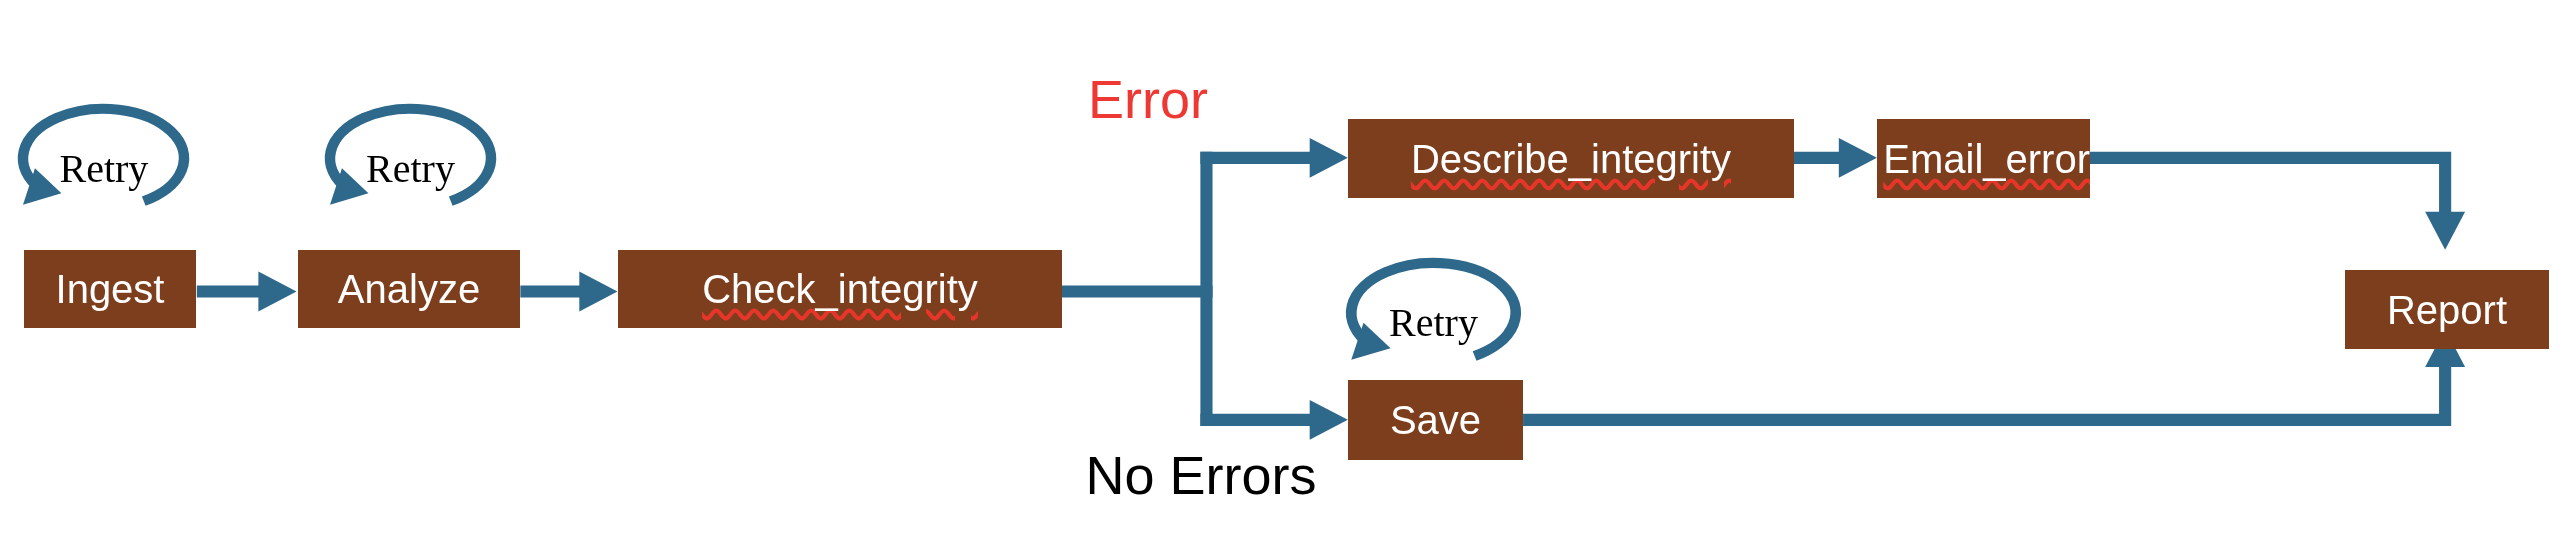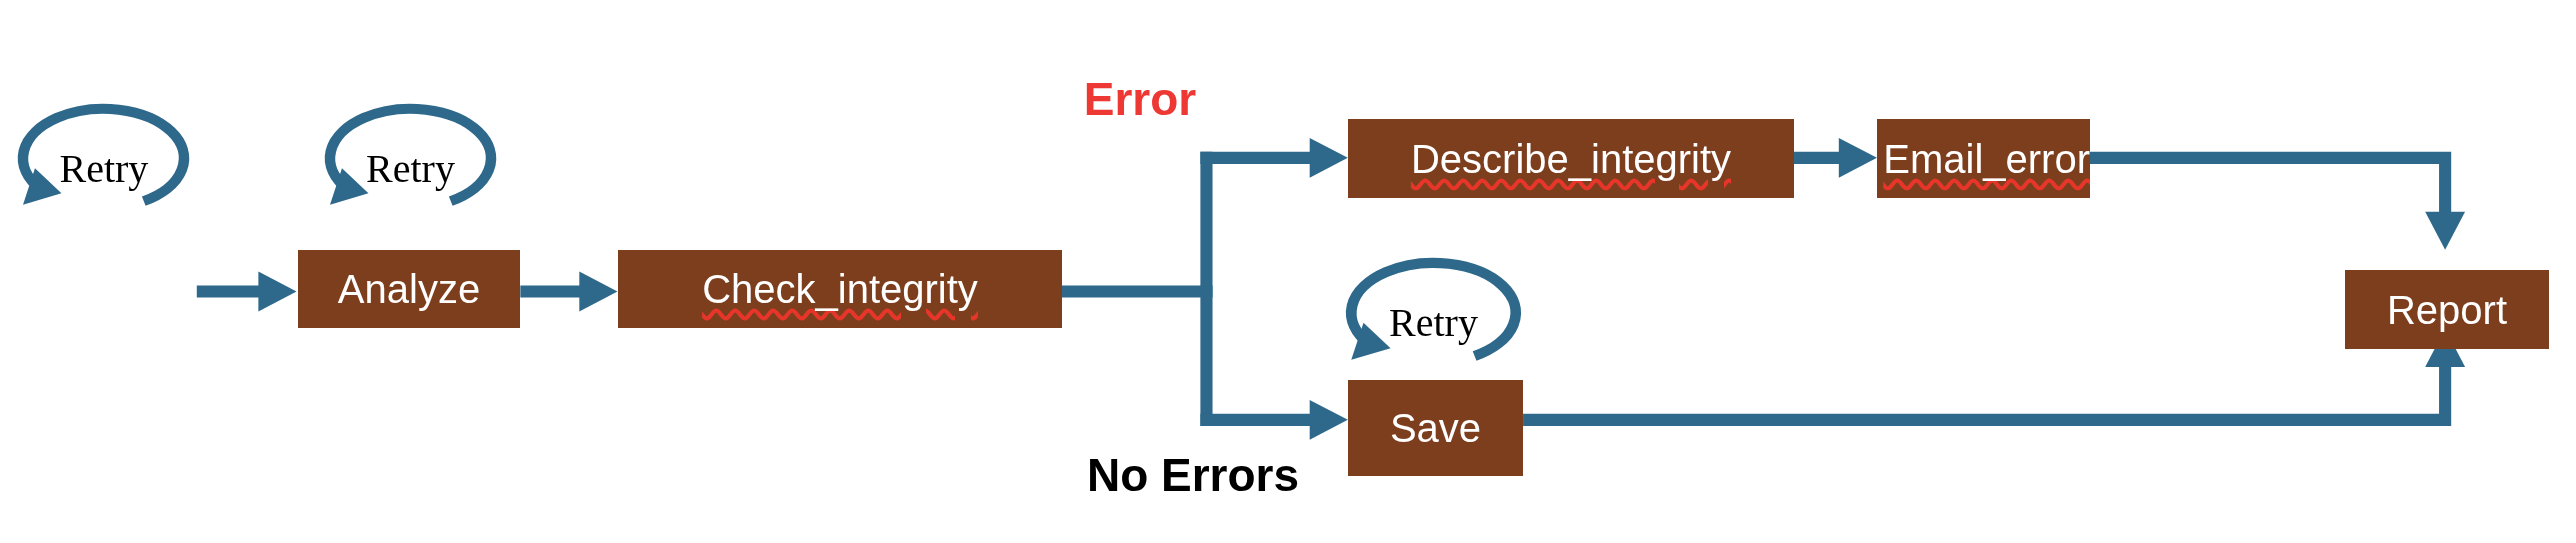--- a/index.html
+++ b/index.html
@@ -35,21 +35,21 @@
   .loop-arc path{stroke:var(--blue,#2e698c);stroke-width:13;fill:none;}
   .loop-arc polygon{fill:var(--blue,#2e698c);}
   .loop-label{
     position:absolute;left:50%;top:60%;
     transform:translate(-50%,-50%);
     color:var(--loop-text,#000);
     font-size:40px;white-space:nowrap;
   }
   .float-label{
     position:absolute;transform:translate(-50%,-50%);
-    font-size:46px;font-weight:bold;white-space:nowrap;
+    font-size:54px;font-weight:normal;white-space:nowrap;margin-left:8px;
   }
   .float-label.error{color:var(--error,#ed3833);}
   .float-label.noerr{color:var(--noerr,#000);}
 </style>
 </head>
 <body>
 
 <div class="canvas">
 
   <svg id="connector-layer" width="2576" height="543" viewBox="0 0 2968 626">
@@ -64,33 +64,36 @@
       <polyline points="1383,484 1511,484" fill="none" stroke="#2e698c" stroke-width="14"></polyline>
       <polygon points="1553,484 1509,507 1509,461" fill="#2e698c"></polygon>
       <polyline points="2067,182 2121,182" fill="none" stroke="#2e698c" stroke-width="14"></polyline>
       <polygon points="2163,182 2119,205 2119,159" fill="#2e698c"></polygon>
       <polyline points="2408,182 2818,182 2818,246" fill="none" stroke="#2e698c" stroke-width="14"></polyline>
       <polygon points="2818,288 2795,244 2841,244" fill="#2e698c"></polygon>
       <polyline points="1755,484 2818,484 2818,421" fill="none" stroke="#2e698c" stroke-width="14"></polyline>
       <polygon points="2818,379 2841,423 2795,423" fill="#2e698c"></polygon>
     </svg>
 
+  <div class="node" style="left: 24px; top: 250px; width: 172px; height: 78px;">
+    <span class="node-label">Ingest</span>
+  </div>
   <div class="node" style="left: 618px; top: 250px; width: 444px; height: 78px;">
     <span class="node-label misspell">Check_integrity</span>
   </div>
   <div class="node" style="left: 298px; top: 250px; width: 222px; height: 78px;">
     <span class="node-label">Analyze</span>
   </div>
   <div class="node" style="left: 1348px; top: 119px; width: 446px; height: 79px;">
     <span class="node-label misspell">Describe_integrity</span>
   </div>
   <div class="node" style="left: 1877px; top: 119px; width: 213px; height: 79px; justify-content: flex-end;">
     <span class="node-label misspell">Email_error</span>
   </div>
-  <div class="node" style="left: 1348px; top: 380px; width: 175px; height: 96px;">
+  <div class="node" style="left: 1348px; top: 380px; width: 175px; height: 80px;">
     <span class="node-label">Save</span>
   </div>
   <div class="node" style="left: 2345px; top: 250px; width: 204px; height: 79px; margin-top: 20px;">
     <span class="node-label">Report</span>
   </div>
 
   <div class="loop" style="left: 10.4px; top: 98px; width: 187px; height: 116px;">
     <svg class="loop-arc" viewBox="0 0 230 150" preserveAspectRatio="none">
       <path d="M 164.5 133.4 A 99 64 0 1 0 37 117.4"></path>
       <polygon points="16,138 63.3,123.3 30.7,90.7"></polygon>

